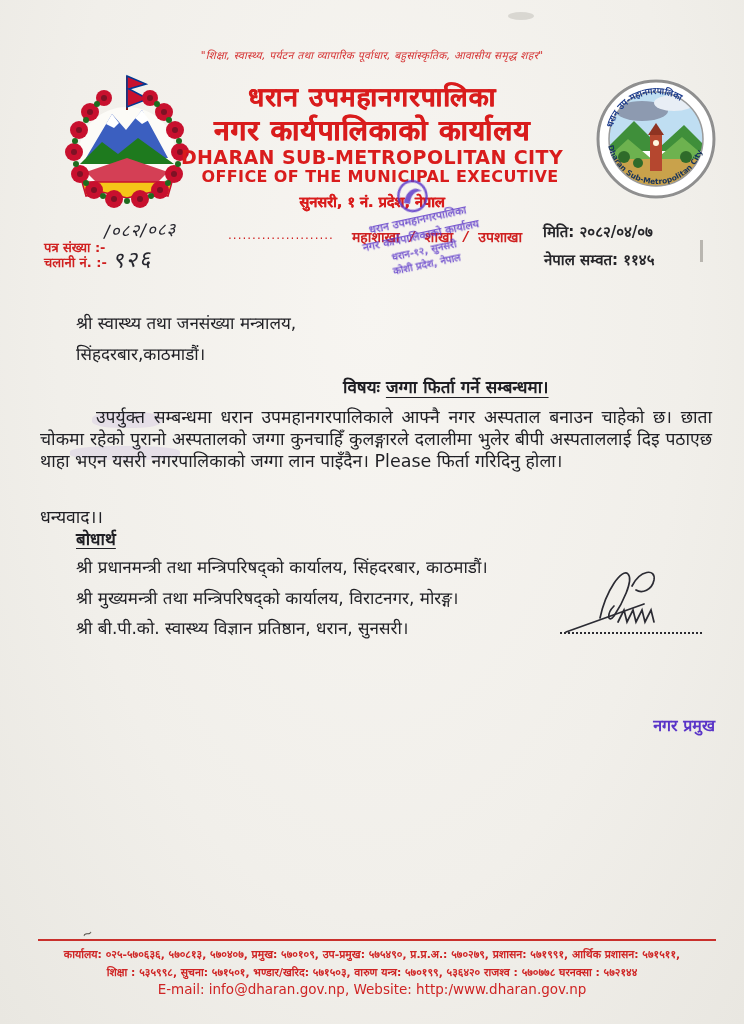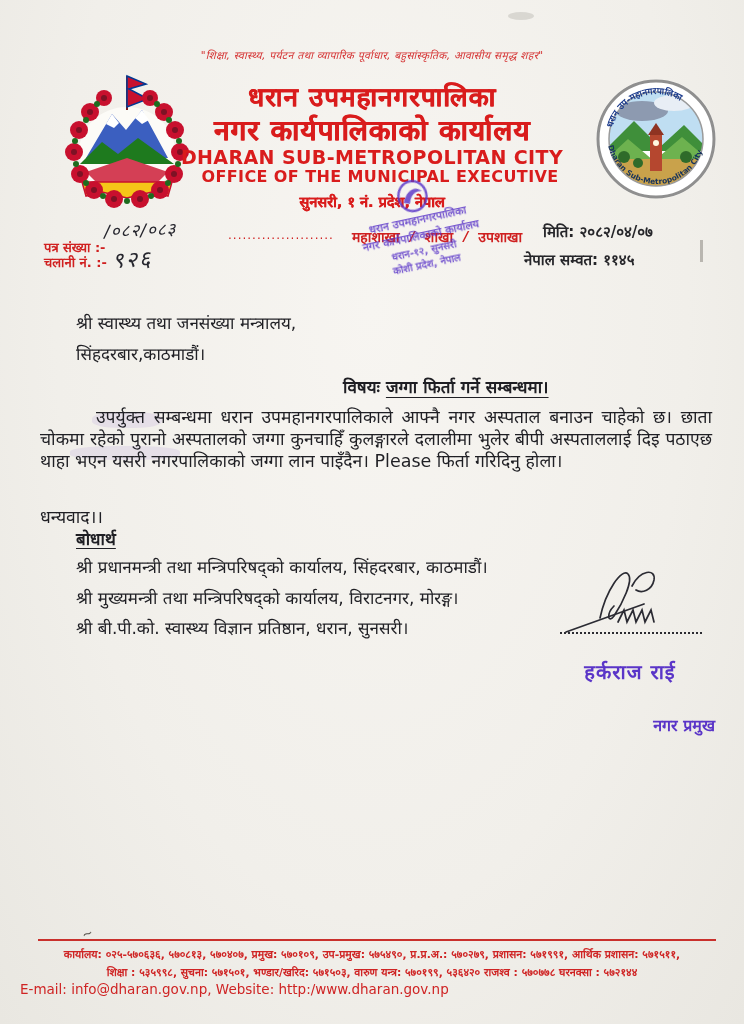--- a/index.html
+++ b/index.html
@@ -24,21 +24,21 @@
   .aden{top:209px;font-size:14.5px;font-weight:bold;}
 
   
   .label-red{font-size:13px;color:#d02020;font-weight:bold;}
   .hand{font-family:"DejaVu Sans",sans-serif;color:#26262e;font-style:italic;}
   .ref-val{left:104px;top:218px;font-size:17px;transform:rotate(-2deg);letter-spacing:1px;}
   .chalani-val{left:112px;top:243px;font-size:22px;transform:rotate(-3deg);letter-spacing:2px;}
   .dots-red{left:228px;top:228px;font-size:12px;color:#d02020;letter-spacing:1px;}
   .section-red{left:352px;top:227px;font-size:14px;color:#cf2020;font-weight:bold;font-family:Liberation Mono, monospace;}
   .date-line{left:543px;top:221px;font-size:15px;font-weight:bold;color:#26262a;}
-  .ns-line{left:524px;top:249px;font-size:15px;font-weight:bold;color:#26262a;}
+  .ns-line{left:544px;top:249px;font-size:15px;font-weight:bold;color:#26262a;}
 
   
   .stamp{left:338px;top:178px;width:170px;height:135px;transform:rotate(-12deg);
          color:#5a35c8;opacity:.82;filter:blur(.4px);text-align:center;font-weight:bold;}
   .stamp div{line-height:1.45;}
   .stamp .s0{font-size:10px;}
   .stamp .s1{font-size:11px;}
 
   
   .recipient1{left:76px;top:311px;font-size:17px;}
@@ -61,21 +61,21 @@
   .sig-name{left:545px;top:658px;width:170px;text-align:center;font-size:20px;font-weight:bold;
             color:#5a35c8;filter:blur(.3px);letter-spacing:1px;}
   .sig-title{left:545px;top:686px;width:170px;text-align:right;font-size:16px;font-weight:bold;
              color:#5a35c8;filter:blur(.3px);margin-top:28px;}
 
   
   .pen-mark{left:82px;top:926px;font-size:13px;color:#55504a;transform:rotate(-20deg);}
   .footer-rule{left:38px;top:939px;width:678px;border-top:2.5px solid #c9302c;}
   .f1{left:20px;top:946px;width:704px;text-align:center;font-size:10.8px;font-weight:bold;color:#cf2424;}
   .f2{left:20px;top:964px;width:704px;text-align:center;font-size:10.8px;font-weight:bold;color:#cf2424;}
-  .f3{left:20px;top:981px;width:704px;font-size:13.5px;color:#cf2424;}
+  .f3{left:20px;top:981px;width:704px;text-align:center;font-size:13.5px;color:#cf2424;}
 
   .noise1{left:700px;top:240px;width:3px;height:22px;background:#b9b6b0;}
   .noise2{left:508px;top:12px;width:26px;height:8px;background:rgba(170,166,160,.35);border-radius:50%;}
 </style>
 </head>
 <body>
 
 <div class="page">
 
   <div class="abs slogan">"शिक्षा, स्वास्थ्य, पर्यटन तथा व्यापारिक पूर्वाधार, बहुसांस्कृतिक, आवासीय समृद्ध शहर"</div>
@@ -228,21 +228,20 @@
 
   <div class="abs sig-dots"></div>
   <svg class="abs sig-svg" width="160" height="80" viewBox="0 0 160 80">
     <g fill="none" stroke="#2b2b33" stroke-width="1.7" stroke-linecap="round">
       <path d="M52,58 C58,30 74,8 80,14 C86,20 74,44 66,56 C60,64 58,54 66,46"></path>
       <path d="M84,26 C92,10 108,8 106,20 C104,30 94,34 88,30"></path>
       <path d="M70,62 l6,-12 l3,12 l6,-12 l3,12 l6,-12 l3,12 l6,-12 l3,12"></path>
       <path d="M18,72 L96,44"></path>
     </g>
   </svg>
-  <div class="abs sig-name">हर्कराज राई</div>
   <div class="abs sig-title">नगर प्रमुख</div>
 
   <div class="abs pen-mark">~</div>
   <div class="abs footer-rule"></div>
   <div class="abs f1">कार्यालय: ०२५-५७०६३६, ५७०८१३, ५७०४०७, प्रमुख: ५७०१०९, उप-प्रमुख: ५७५४९०, प्र.प्र.अ.: ५७०२७९, प्रशासन: ५७१९९१, आर्थिक प्रशासन: ५७१५११,</div>
   <div class="abs f2">शिक्षा : ५३५९९८, सुचना: ५७१५०१, भण्डार/खरिद: ५७१५०३, वारुण यन्त्र: ५७०१९९, ५३६४२० राजश्व : ५७०७७८ घरनक्सा : ५७२१४४</div>
   <div class="abs f3">E-mail: info@dharan.gov.np, Website: http:/www.dharan.gov.np</div>
 
   <div class="abs noise1"></div>
   <div class="abs noise2"></div>

